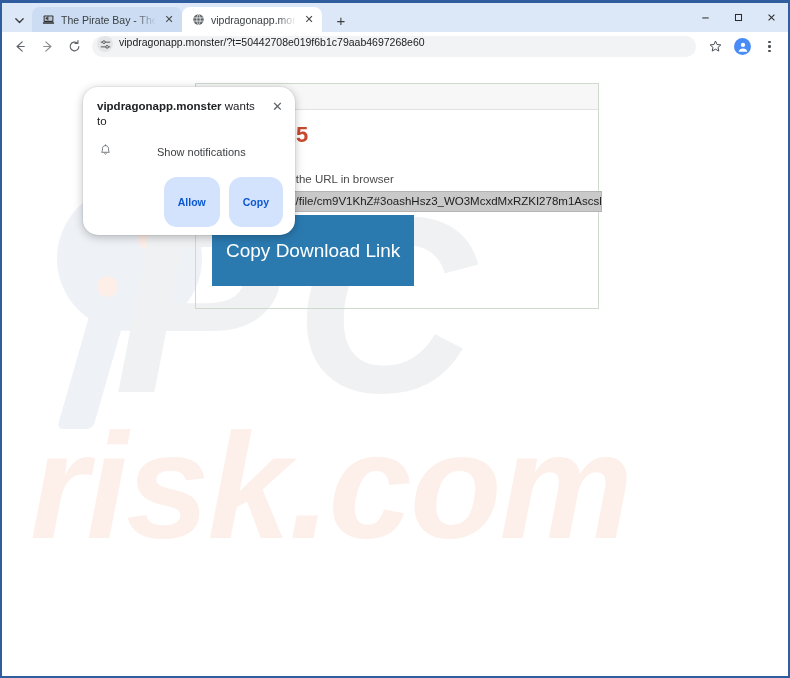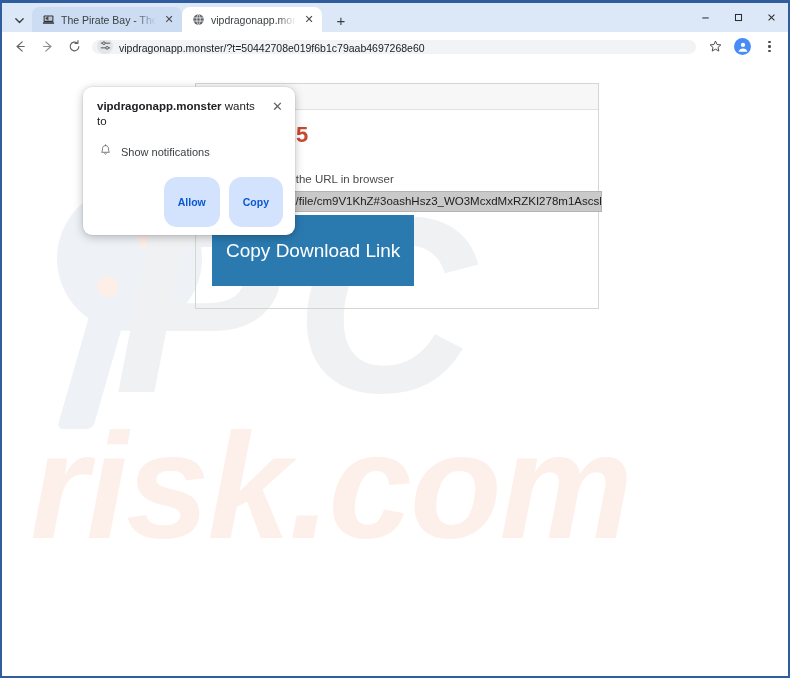--- a/index.html
+++ b/index.html
@@ -98,26 +98,26 @@
   }
   .tb-btn {
     width: 25px; height: 25px;
     display: flex; align-items: center; justify-content: center;
     border-radius: 50%;
     color: #4a4e52;
     flex: 0 0 auto;
   }
   .omnibox {
     flex: 1 1 auto;
-    height: 14px;
+    height: 21px;
     margin: 0 5px 0 3px;
     background: #f1f3f4;
     border-radius: 11px;
     display: flex;
-    align-items: flex-end;
+    align-items: flex-start;
     padding: 0 8px 0 5px;
     gap: 6px;
     overflow: hidden;
   }
   .site-icon {
     width: 16px; height: 16px;
     border-radius: 50%;
     background: #e3e5e7;
     display: flex; align-items: center; justify-content: center;
     flex: 0 0 auto;
@@ -252,21 +252,21 @@
     display: inline-block;
     line-height: 1;
   }
 
   
   .perm {
     position: absolute;
     left: 81px; top: 26px;
     width: 212px;
     background: #ffffff;
-    border-radius: 9px;
+    border-radius: 15px;
     box-shadow: 0 2px 10px rgba(0,0,0,.26), 0 0 0 1px rgba(0,0,0,.04);
     padding: 12px 12px 8px 14px;
     z-index: 20;
   }
   .perm-head {
     display: flex;
     align-items: flex-start;
     justify-content: space-between;
     gap: 8px;
   }
@@ -279,21 +279,21 @@
   .perm-close {
     font-size: 13px; color: #5f6368;
     line-height: 1; flex: 0 0 auto;
     padding-top: 1px;
   }
   .perm-row {
     display: flex; align-items: center; gap: 9px;
     margin-top: 14px;
     padding-left: 2px;
   }
-  .perm-row-label { font-size: 11px; color: #3c4043; }
+  .perm-row-label { font-size: 11px; color: #3c4043; margin-left: 36px; }
   .perm-actions {
     display: flex; justify-content: flex-end;
     gap: 9px; margin-top: 16px;
   }
   .pill {
     background: #d3e3fd;
     color: #0b57d0;
     font-size: 10.5px;
     font-weight: bold;
     border-radius: 13px;

